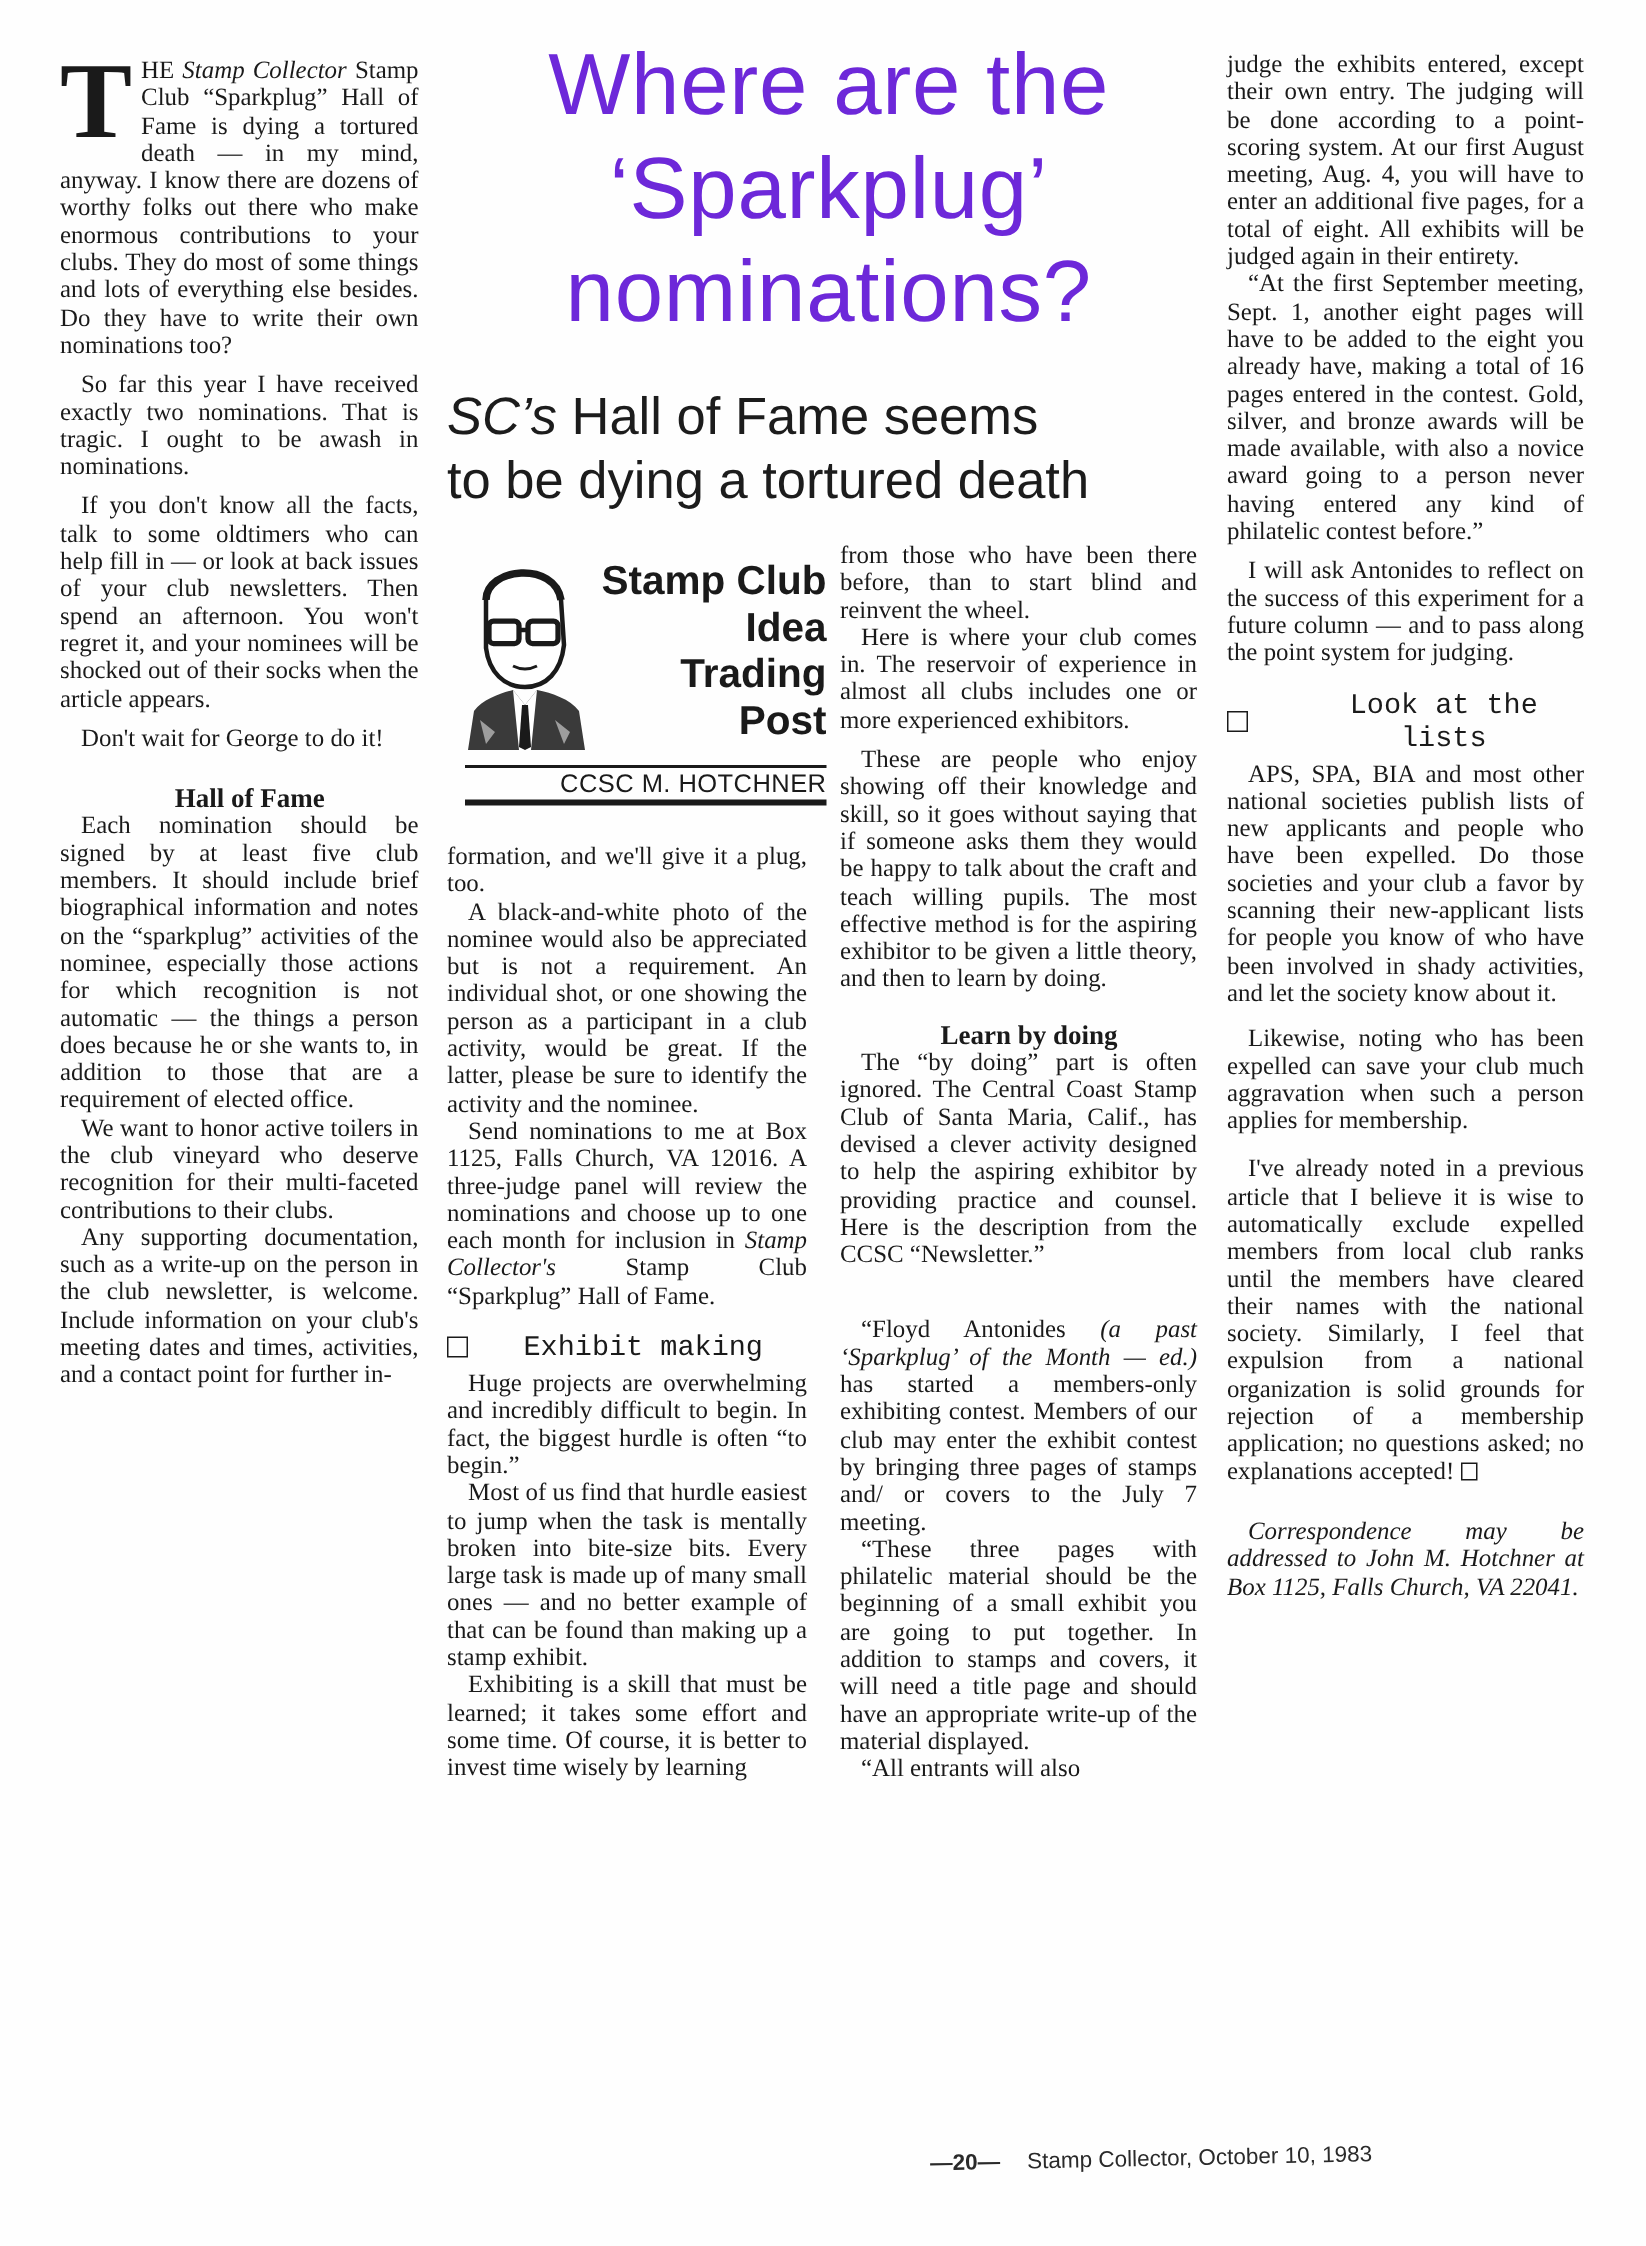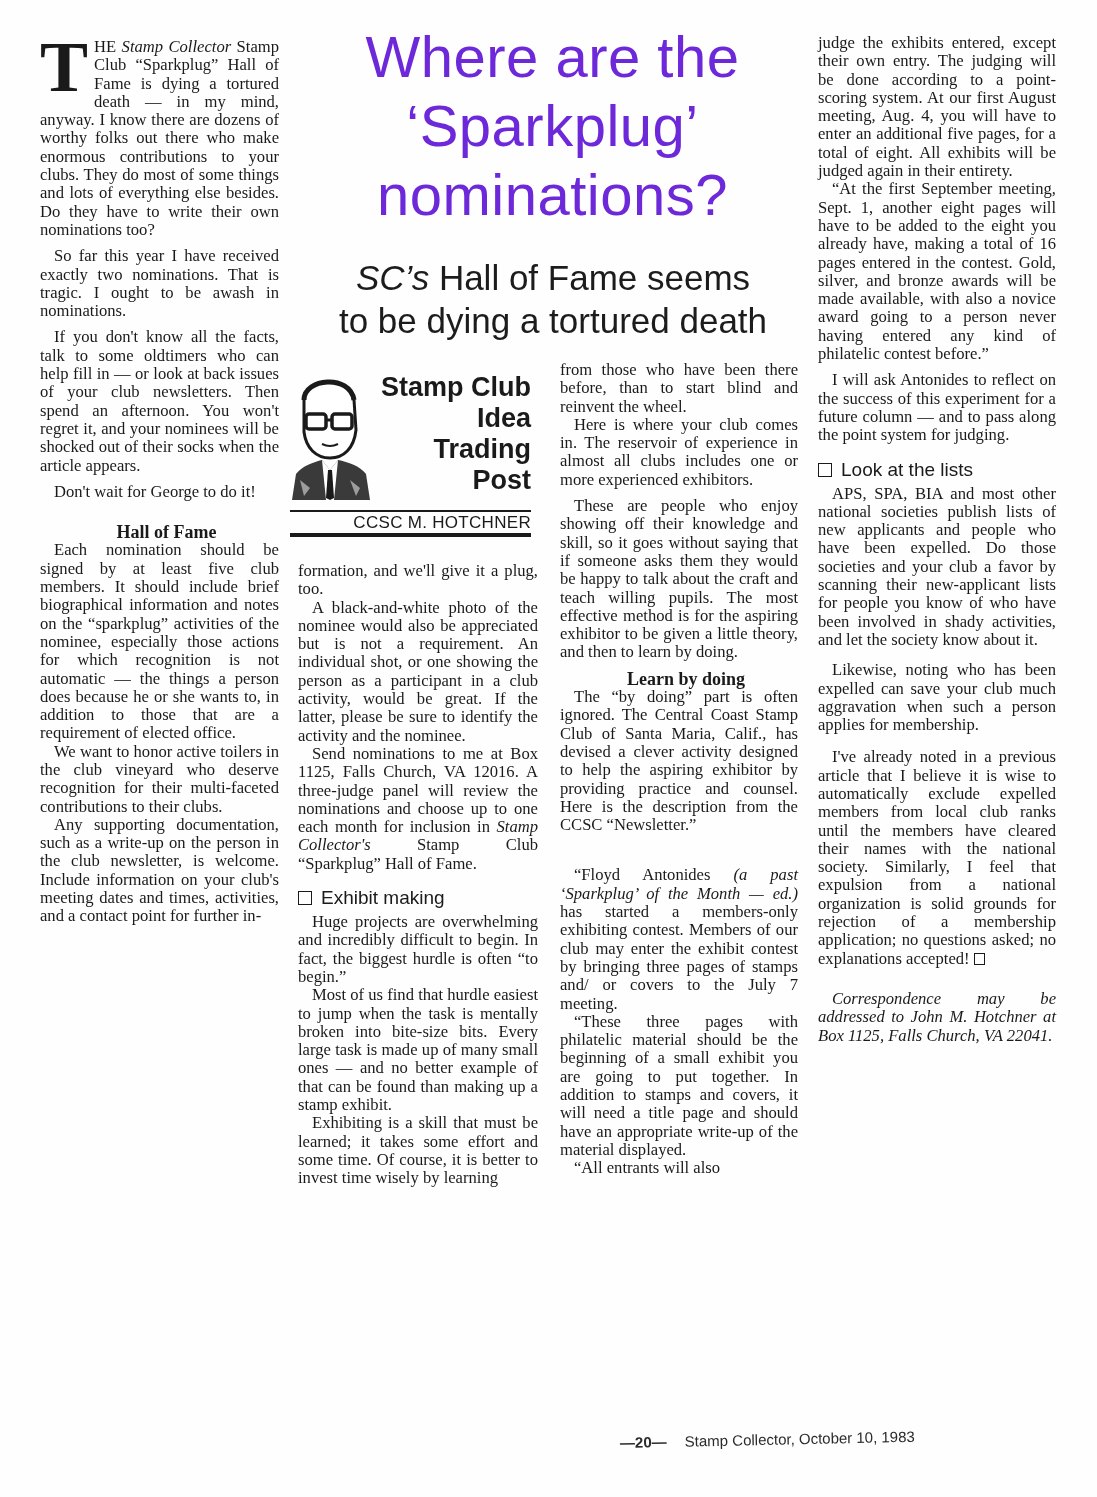--- a/index.html
+++ b/index.html
@@ -31,28 +31,29 @@
   }
   .subhead-bold {
     font-family: "Liberation Serif", serif;
     font-weight: bold;
     text-align: center;
     font-size: 18px;
     margin: 14px 0 6px 0;
     text-indent: 0;
   }
   .subhead-box {
-    font-family: Liberation Sans, sans-serif;
+    font-family: Liberation Mono, monospace;
     font-size: 19px;
     line-height: 22px;
     margin: 10px 0 4px 0;
     text-indent: 0;
     text-align: center;
     display: flex;
     align-items: center;
+    gap: 28px;
   }
   .box-icon {
     display: inline-block;
     width: 12px; height: 12px;
     border: 1.5px solid #1a1a1a;
     margin-right: 9px;
     flex: none;
   }
   .small-box {
     display: inline-block;
@@ -70,27 +71,26 @@
     text-align: center;
     color: #6d28d9;
     letter-spacing: 0.5px;
   }
   .deck {
     position: absolute;
     left: 298px; top: 256px; width: 510px;
     font-family: "Liberation Sans", sans-serif;
     font-size: 35px;
     line-height: 43px;
-    text-align: center;
     color: #1c1c1c;
   }
   .deck i { font-style: italic; }
   .logo {
     position: absolute;
-    left: 288px; top: 362px; width: 245px; height: 190px;
+    left: 308px; top: 362px; width: 245px; height: 190px;
   }
   .logo-portrait { position: absolute; left: 2px; top: 8px; width: 82px; height: 130px; }
   .logo-title {
     position: absolute; right: 2px; top: 10px;
     font-family: "Liberation Sans", sans-serif;
     font-weight: bold;
     font-size: 27px;
     line-height: 31px;
     text-align: right;
   }
@@ -172,21 +172,21 @@
       </div>
     <p>Huge projects are overwhelming and incredibly difficult to begin. In fact, the biggest hurdle is often “to begin.”</p>
     <p>Most of us find that hurdle easiest to jump when the task is mentally broken into bite-size bits. Every large task is made up of many small ones — and no better example of that can be found than making up a stamp exhibit.</p>
     <p>Exhibiting is a skill that must be learned; it takes some effort and some time. Of course, it is better to invest time wisely by learning</p>
   </div>
 
   <div class="col col3">
     <p class="noind">from those who have been there before, than to start blind and reinvent the wheel.</p>
     <p>Here is where your club comes in. The reservoir of experience in almost all clubs includes one or more experienced exhibitors.</p>
     <p class="gap">These are people who enjoy showing off their knowledge and skill, so it goes without saying that if someone asks them they would be happy to talk about the craft and teach willing pupils. The most effective method is for the aspiring exhibitor to be given a little theory, and then to learn by doing.</p>
-    <p class="subhead-bold" style="margin-top:8px">Learn by doing</p>
+    <p class="subhead-bold" style="margin-top:19px">Learn by doing</p>
     <p>The “by doing” part is often ignored. The Central Coast Stamp Club of Santa Maria, Calif., has devised a clever activity designed to help the aspiring exhibitor by providing practice and counsel. Here is the description from the CCSC “Newsletter.”</p>
     <p class="gap" style="margin-top:32px"><span>“Floyd Antonides </span><i>(a past ‘Sparkplug’ of the Month — ed.)</i><span> has started a members-only exhibiting contest. Members of our club may enter the exhibit contest by bringing three pages of stamps and/ or covers to the July 7 meeting.</span></p>
     <p>“These three pages with philatelic material should be the beginning of a small exhibit you are going to put together. In addition to stamps and covers, it will need a title page and should have an appropriate write-up of the material displayed.</p>
     <p>“All entrants will also</p>
   </div>
 
   <div class="col col4">
     <p class="noind">judge the exhibits entered, except their own entry. The judging will be done according to a point-scoring system. At our first August meeting, Aug. 4, you will have to enter an additional five pages, for a total of eight. All exhibits will be judged again in their entirety.</p>
     <p>“At the first September meeting, Sept. 1, another eight pages will have to be added to the eight you already have, making a total of 16 pages entered in the contest. Gold, silver, and bronze awards will be made available, with also a novice award going to a person never having entered any kind of philatelic contest before.”</p>
     <p class="gap">I will ask Antonides to reflect on the success of this experiment for a future column — and to pass along the point system for judging.</p>

